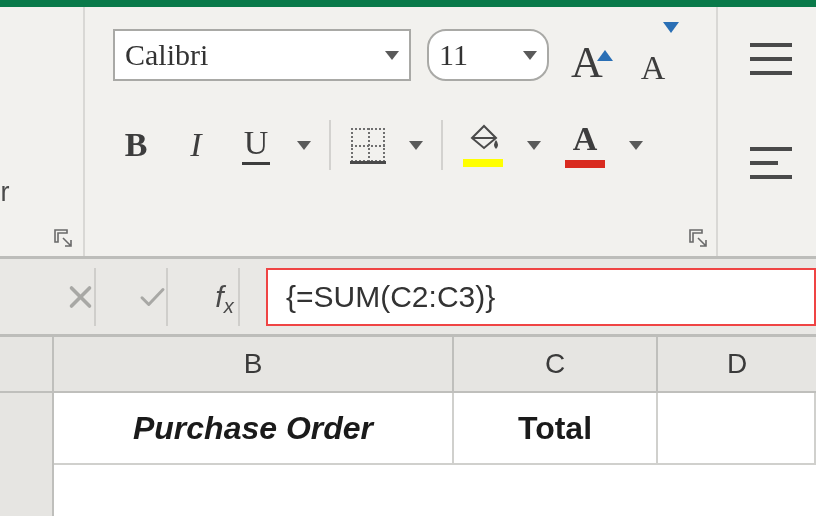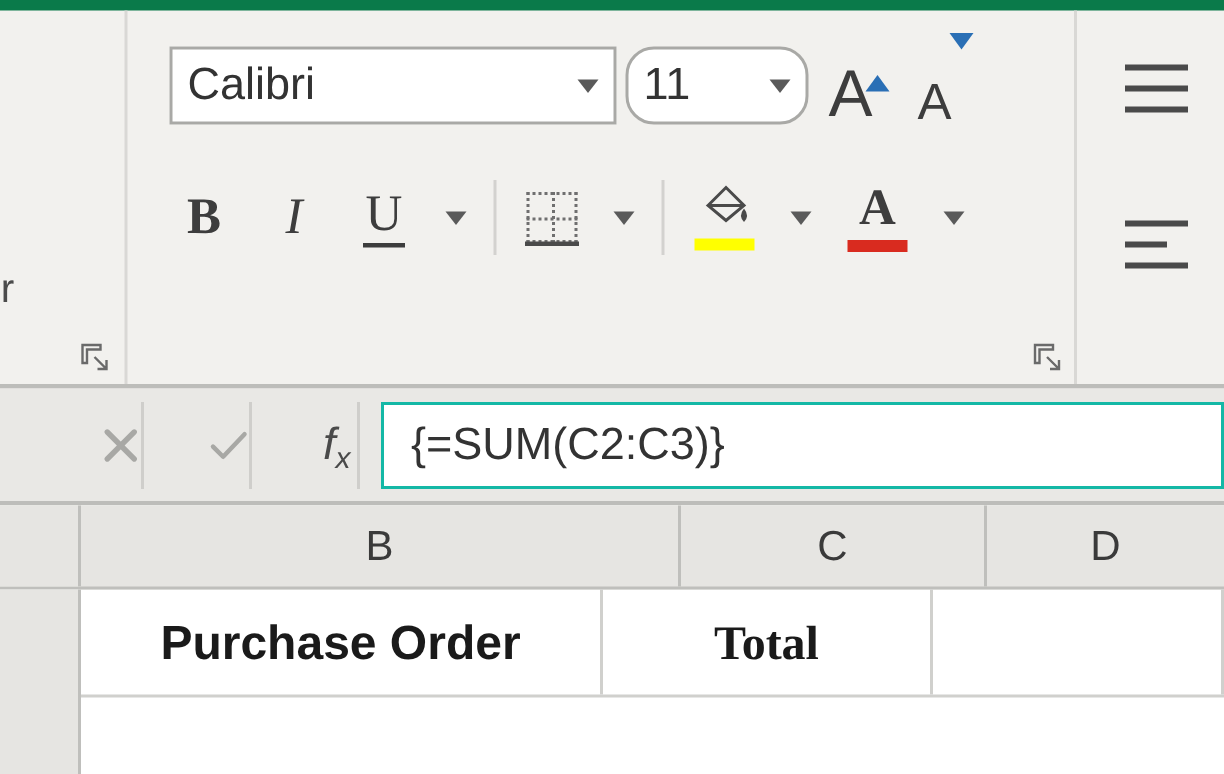--- a/index.html
+++ b/index.html
@@ -48,21 +48,23 @@
   }
   .right-group {
     width: 100px;
     position: relative;
     border-left: 2px solid #d9d8d5;
   }
 
   
   .row1 {
     display: flex;
-    align-items: center;
+    align-items: flex-start;
+    gap: 10px;
+    font-family: Liberation Serif, serif;
   }
   .combo {
     height: 52px;
     background: #fff;
     border: 2px solid #a9a9a6;
     display: flex;
     align-items: center;
   }
   .combo .text {
     flex: 1;
@@ -214,22 +216,22 @@
   }
   .fb-btn:last-of-type { border-right: none; }
   .fb-btn.cancel { color:#9a9a97; }
   .fb-btn.enter { color:#9a9a97; }
   .fb-btn.fx { color:#4a4a4a; font-style:italic; font-size: 30px; }
   .fb-btn.fx .sub { font-size: 20px; position:relative; top:6px; }
   .formula-box {
     flex:1;
     height: 58px;
     background:#fff;
-    border:2px solid #14b8a6;
-    margin-left: 14px;
+    border:2px solid #ef4444;
+    margin-left: 26px;
     display:flex; align-items:center;
     padding: 0 18px;
     font-size: 30px;
     color:#333;
   }
 
   
   .sheet {
     background:#fff;
     height: calc(516px - 7px - 252px - 78px);
@@ -264,22 +266,22 @@
     height: 72px;
     display:flex;
     border-bottom:2px solid #d0d0cd;
   }
   .cell {
     border-right:2px solid #d0d0cd;
     display:flex; align-items:center; justify-content:center;
     font-size: 32px; font-weight:700; color:#1a1a1a;
     overflow:hidden;
   }
-  .cell.b { width:348px; }
-  .cell.c { width:220px;font-family:Liberation Serif, serif; }
+  .cell.b { width:400px;font-style:italic; }
+  .cell.c { width:204px; }
   .cell.d { flex:1; }
 
   
   .caret-down {
     width:0; height:0;
     border-left:7px solid transparent;
     border-right:7px solid transparent;
     border-top:9px solid #5a5a5a;
   }
   .tri-blue-up {

